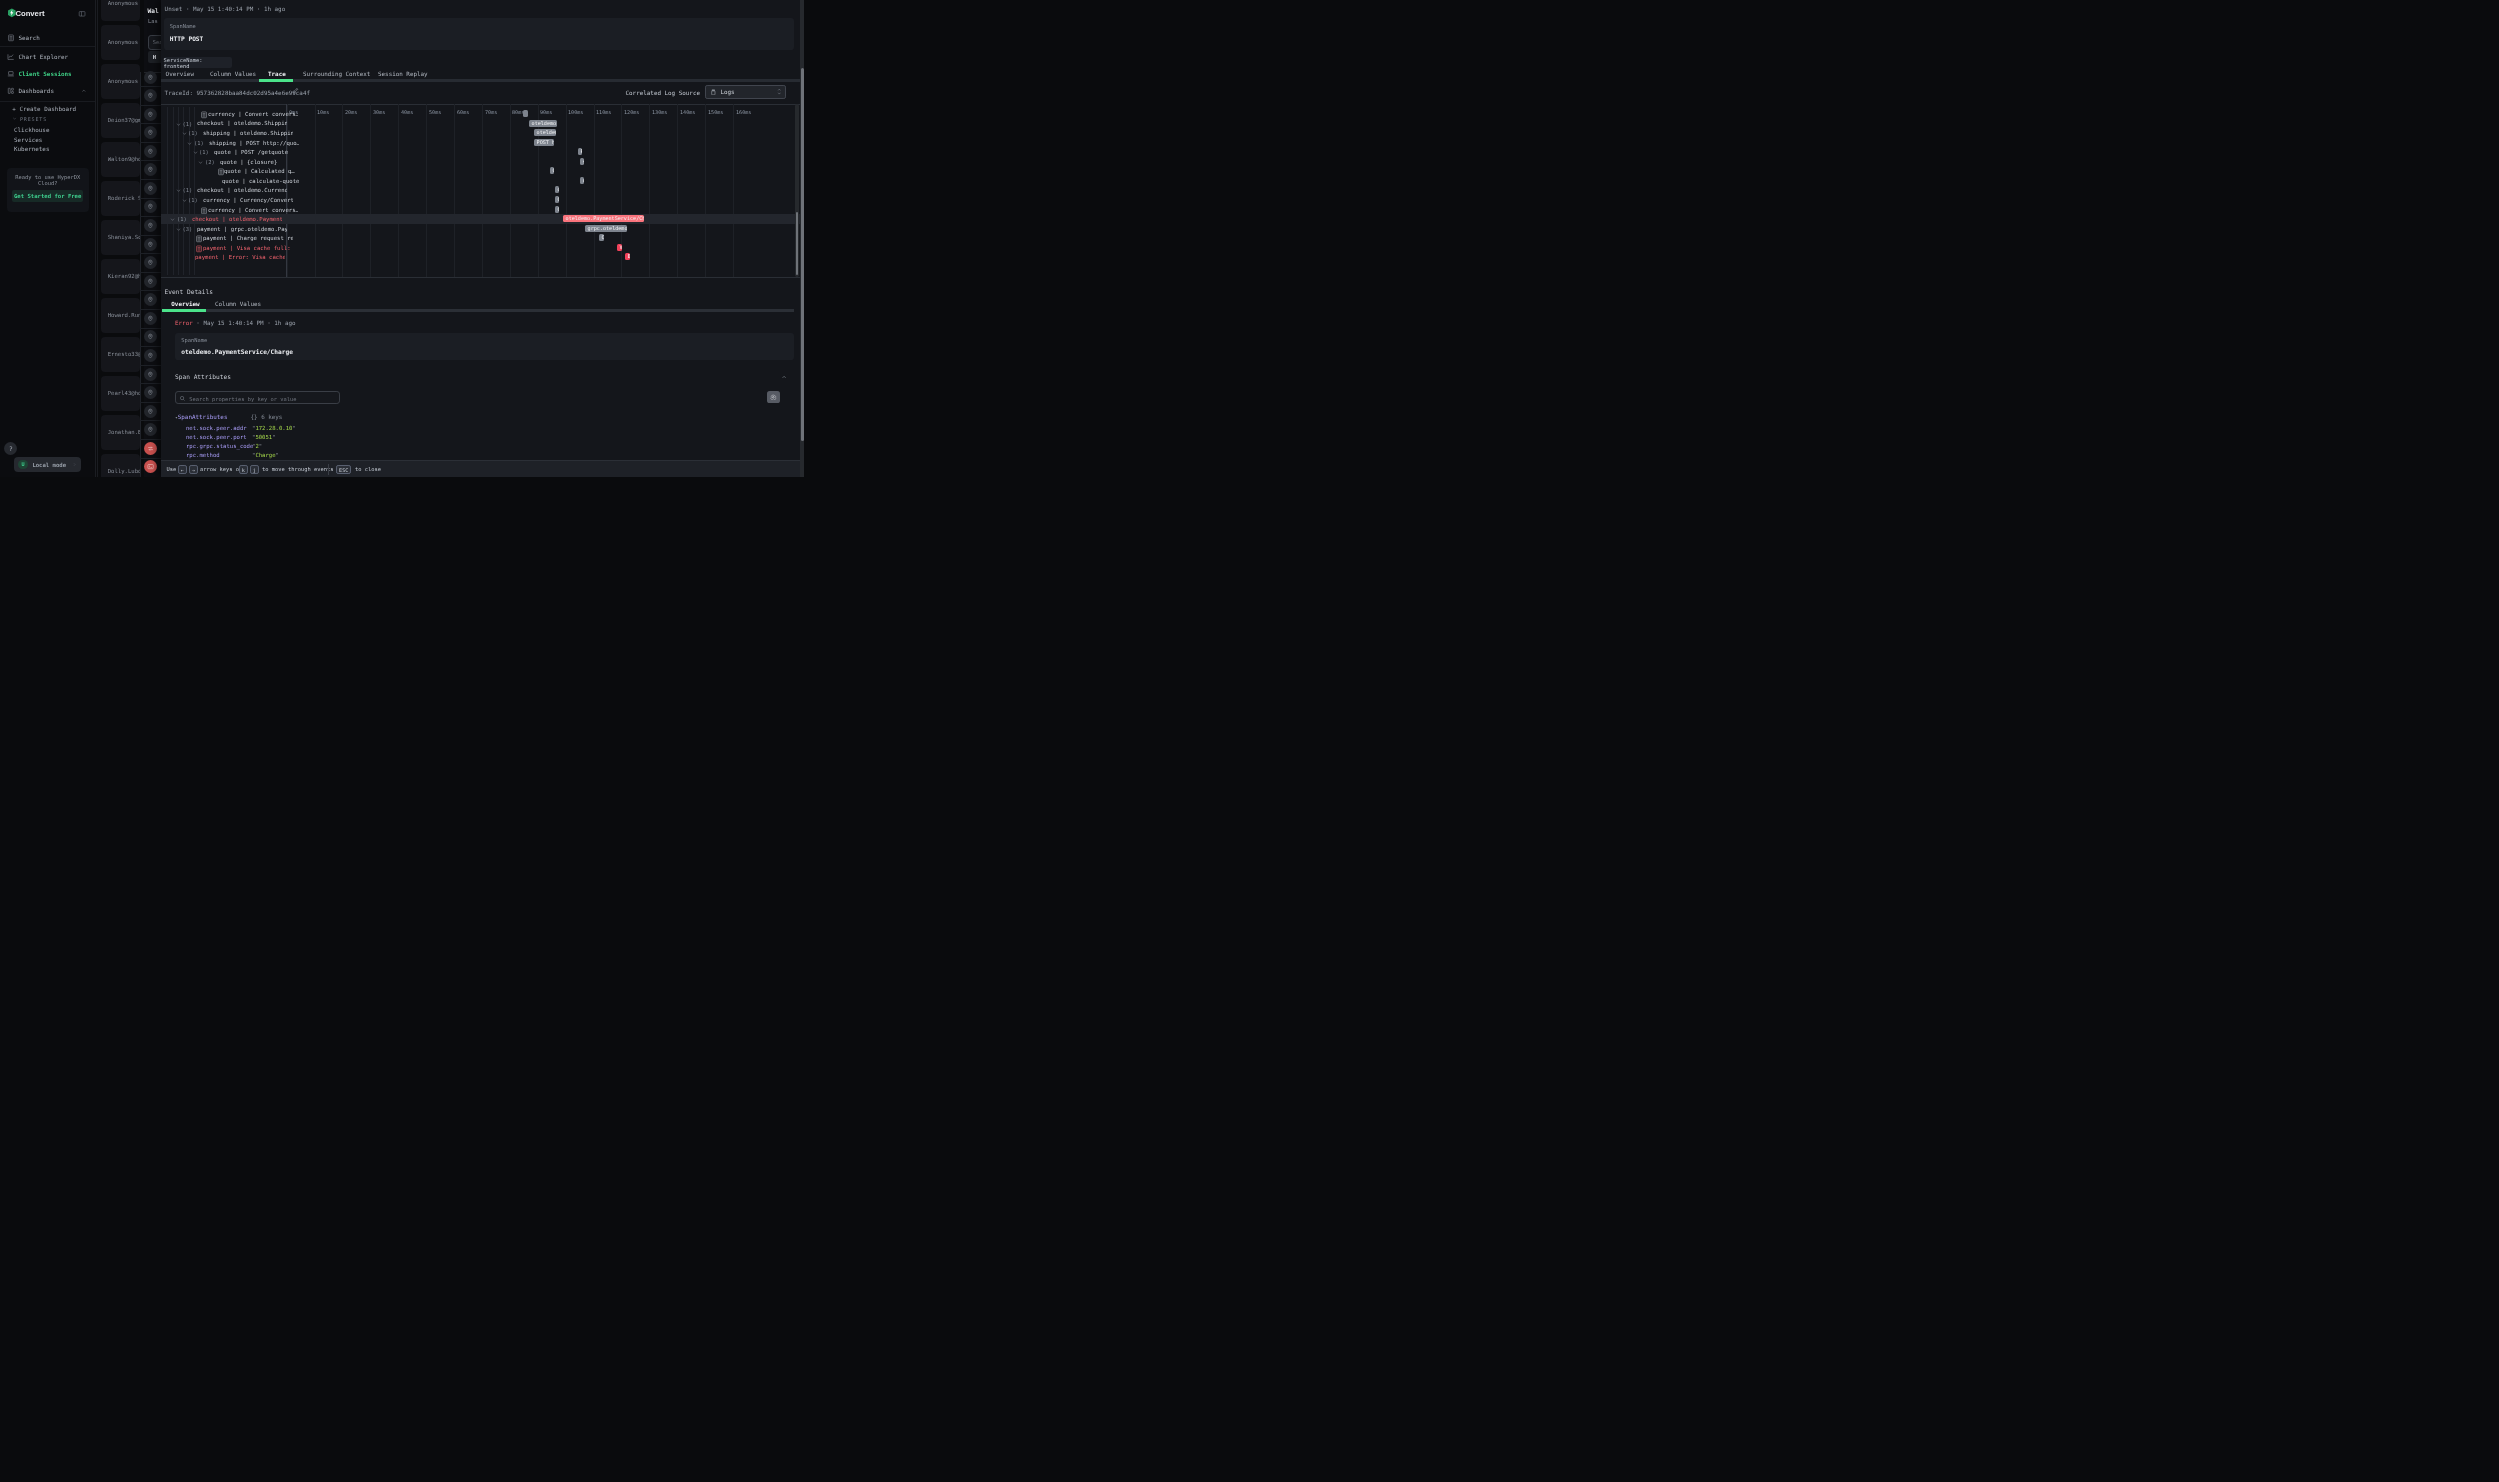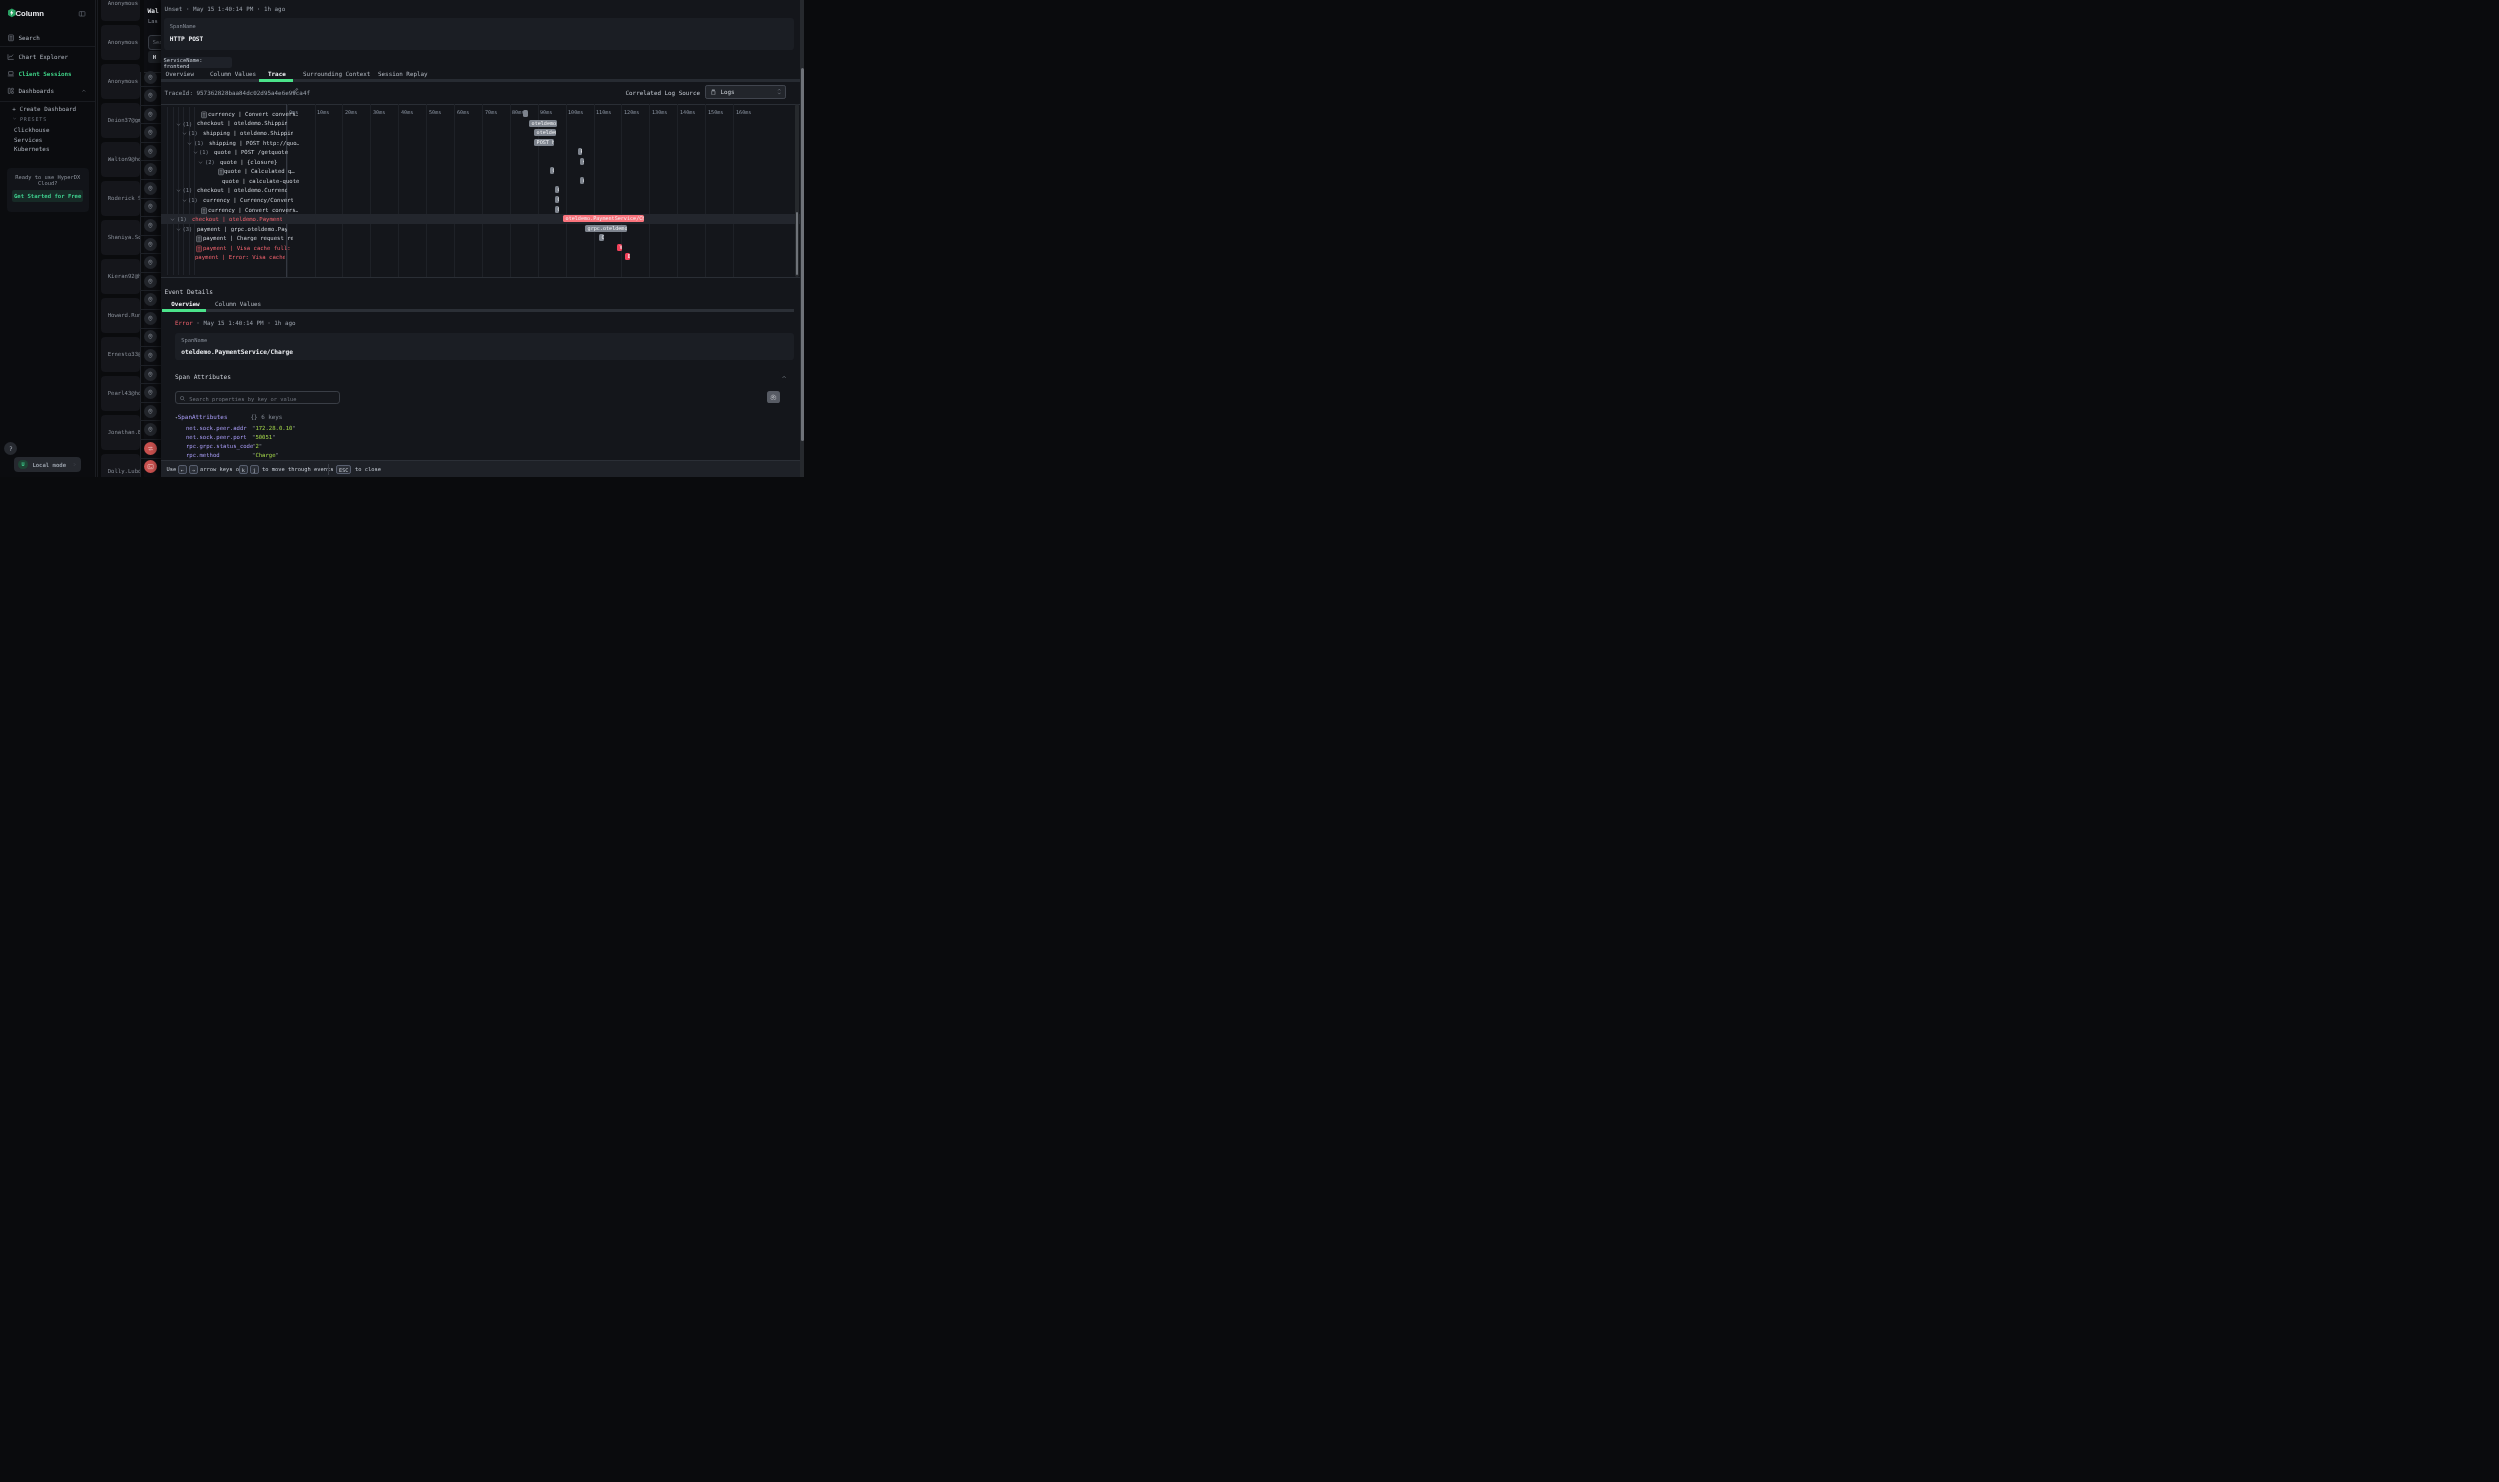--- a/index.html
+++ b/index.html
@@ -116,21 +116,21 @@
 </head>
 <body>
 
 <aside id="sidebar" class="abs">
   <span class="abs" style="left:6.7px;top:8.2px">
     <svg width="9.7" height="9.7" viewBox="0 0 24 24">
         <path fill="#2aa163" d="M12 1l9.5 5.5v11L12 23l-9.5-5.5v-11z"></path>
         <path fill="#fff" d="M13.2 4.5L7.6 13h3.4l-1 6.5 5.9-8.9h-3.5z"></path>
       </svg>
   </span>
-  <div class="abs sb-brand">Column</div>
+  <div class="abs sb-brand">Convert</div>
   <span class="abs" style="left:78px;top:9.7px">
     <svg width="8.2" height="7.7" viewBox="0 0 24 24" fill="none" stroke="#6d737e" stroke-width="1.8">
         <rect x="3" y="5" width="18" height="14" rx="2"></rect>
         <line x1="10" y1="5" x2="10" y2="19"></line>
       </svg>
   </span>
   <nav id="sb-nav">
       <div class="abs sb-item" style="top: 31px;">
         <span>
           <svg width="7.7" height="7.7" viewBox="0 0 24 24" fill="none" stroke="#8b919b" stroke-width="1.7">

